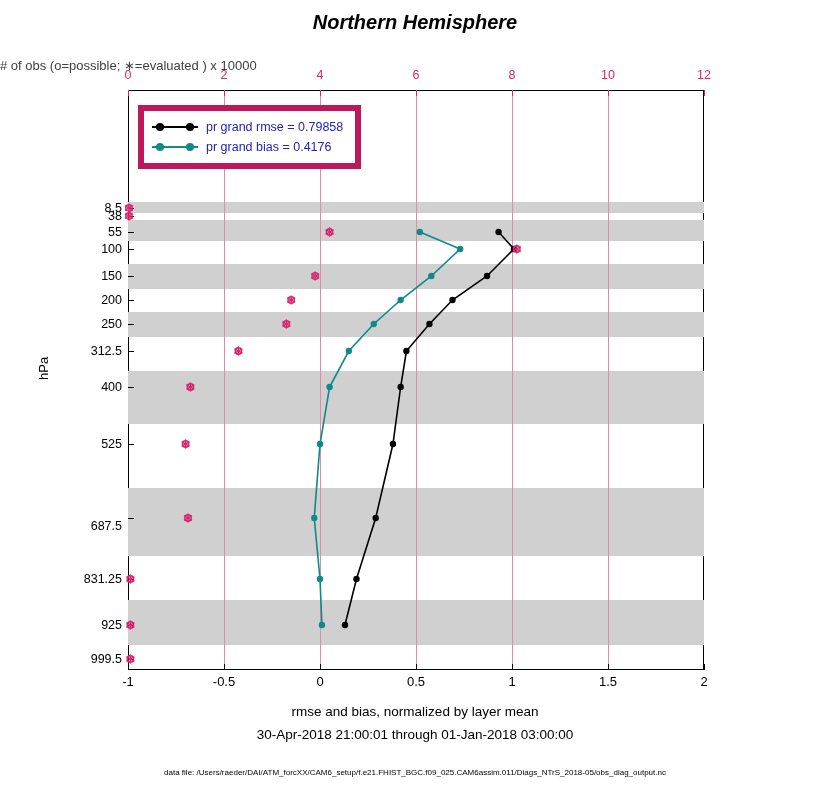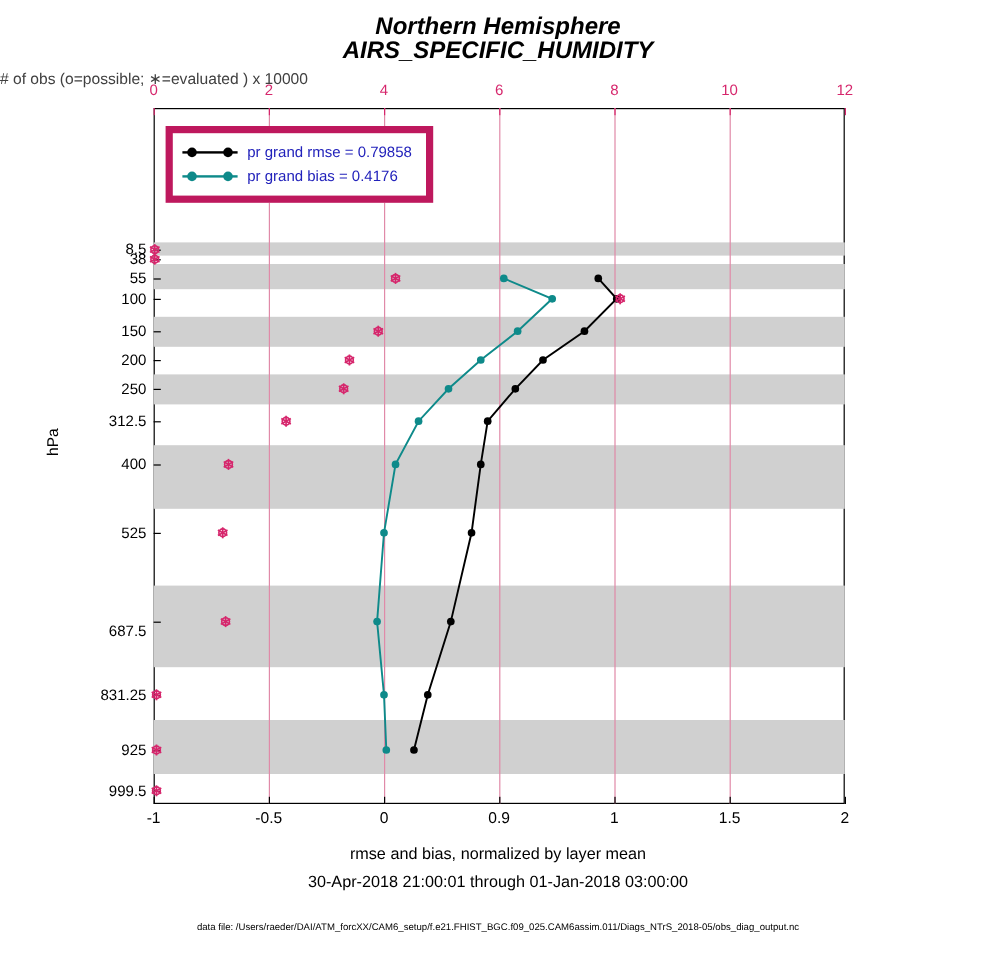--- a/index.html
+++ b/index.html
@@ -189,21 +189,20 @@
     color: #000000;
   }
 </style>
 </head>
 <body>
 
 <div id="figure">
 
   <div class="title-block">
     <div class="title-line">Northern Hemisphere</div>
-    <div class="title-line">AIRS_SPECIFIC_HUMIDITY</div>
   </div>
 
   <div class="top-axis-label"># of obs (o=possible; ∗=evaluated ) x 10000</div>
 
   <div class="ylabel">hPa</div>
 
   <div class="plot" id="plot">
     <div class="plot-frame"></div>
     <div id="bands">
         <div class="band" style="top: 112px; height: 11px;"></div>
@@ -237,21 +236,21 @@
         <div class="tick-top" style="left: 576px;">12</div>
         <div class="tick-top-mark" style="left: 576px;"></div>
       </div>
     <div id="ticks-bottom">
         <div class="tick-bottom" style="left: 0px;">-1</div>
         <div class="tick-bottom-mark" style="left: 0px;"></div>
         <div class="tick-bottom" style="left: 96px;">-0.5</div>
         <div class="tick-bottom-mark" style="left: 96px;"></div>
         <div class="tick-bottom" style="left: 192px;">0</div>
         <div class="tick-bottom-mark" style="left: 192px;"></div>
-        <div class="tick-bottom" style="left: 288px;">0.9</div>
+        <div class="tick-bottom" style="left: 288px;">0.5</div>
         <div class="tick-bottom-mark" style="left: 288px;"></div>
         <div class="tick-bottom" style="left: 384px;">1</div>
         <div class="tick-bottom-mark" style="left: 384px;"></div>
         <div class="tick-bottom" style="left: 480px;">1.5</div>
         <div class="tick-bottom-mark" style="left: 480px;"></div>
         <div class="tick-bottom" style="left: 576px;">2</div>
         <div class="tick-bottom-mark" style="left: 576px;"></div>
       </div>
     <div id="ticks-left">
         <div class="tick-left" style="top: 118px;">8.5</div>

